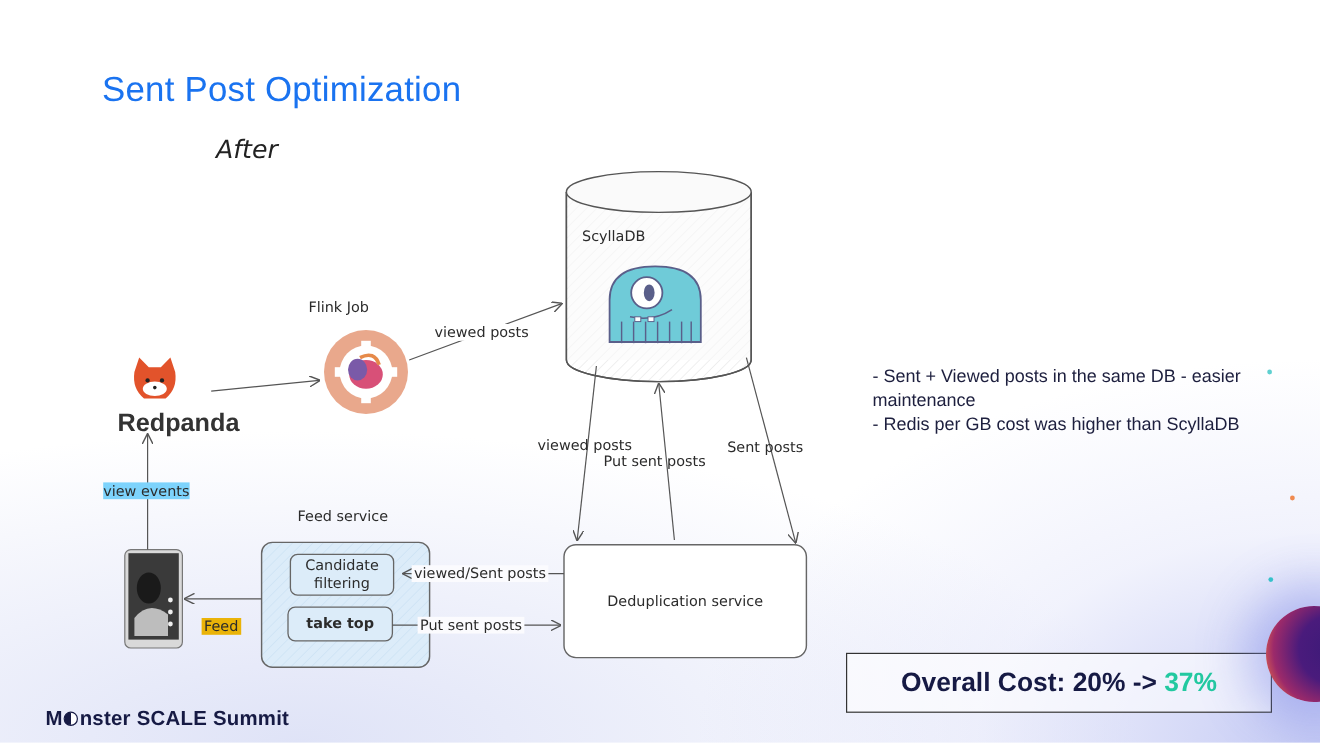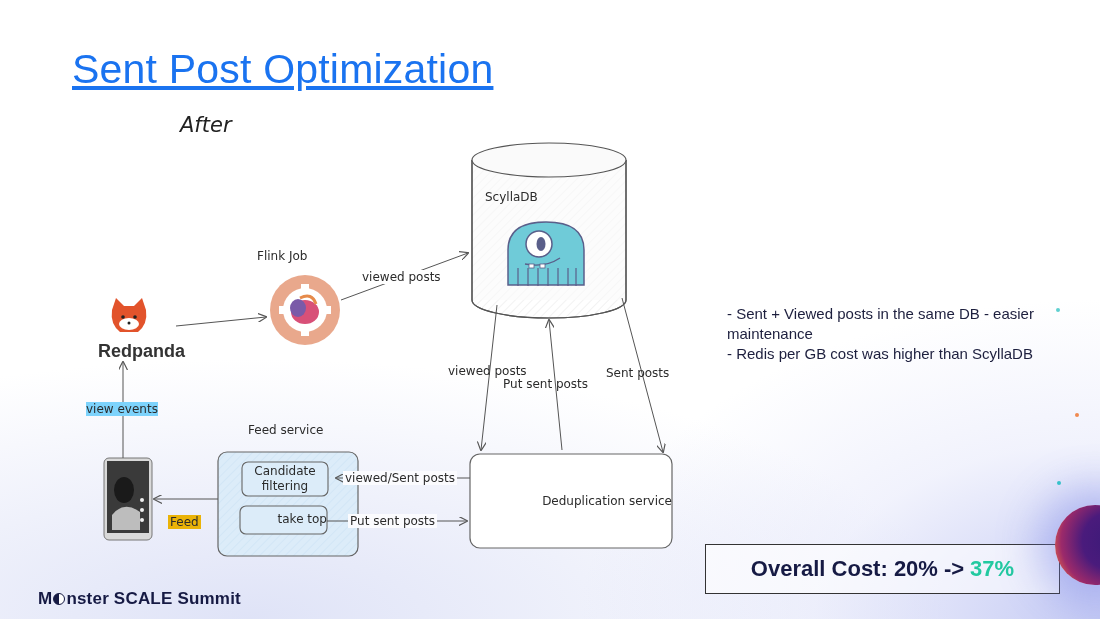--- a/index.html
+++ b/index.html
@@ -8,24 +8,23 @@
     font-family: "Liberation Sans", sans-serif;
     background: #ffffff;
   }
   .bg {
     position:absolute; inset:0;
     background:
       radial-gradient(ellipse 520px 320px at 1100px 619px, rgba(150,160,235,0.55), rgba(200,205,245,0.25) 55%, rgba(255,255,255,0) 100%),
       radial-gradient(ellipse 700px 260px at 250px 619px, rgba(215,220,245,0.8), rgba(255,255,255,0) 100%);
   }
   .title {
-    position:absolute; left:72px; top:46px; margin:0;
-    font-size:41px; font-weight:normal; color:#1a73f0; letter-spacing:0.2px;
+    position:absolute; left:72px; top:46px; margin:13px;
+    font-size:29px; font-weight:normal; color:#1a73f0; letter-spacing:0.2px;
     font-family: "Liberation Sans", sans-serif;
-    text-decoration: underline;
   }
   .hand { font-family: "DejaVu Sans", sans-serif; color:#2b2b2b; }
   .lbl { position:absolute; font-size:12px; white-space:nowrap; }
   .after { position:absolute; left:180px; top:113px; font-size:21px; font-style:italic; color:#222; }
   svg.diagram { position:absolute; left:0; top:0; }
   .notes {
     position:absolute; left:727px; top:304px; width:360px;
     font-size:15px; line-height:20px; color:#1d1f3e;
   }
   .notes div { margin:0; }
@@ -46,21 +45,21 @@
     display:inline-block; width:12px; height:12px; border-radius:50%;
     background:linear-gradient(90deg,#161a44 50%, #ffffff 50%); border:1.5px solid #161a44;
     vertical-align:-1px; margin:0 1px; box-sizing:border-box;
   }
   .dot { position:absolute; width:4px; height:4px; border-radius:50%; }
   .planet {
     position:absolute; left:1055px; top:505px; width:80px; height:80px; border-radius:50%;
     background: radial-gradient(circle at 70% 45%, #3c1a78 0%, #4a1b7c 40%, #9c2a6a 70%, #e86b48 88%, #f5a15a 100%);
     box-shadow: 0 0 40px 18px rgba(120,130,230,0.45);
   }
-  .redpanda-label { position:absolute; left:98px; top:341px; font-size:18px; font-weight:bold; color:#333; font-family:"Liberation Sans", sans-serif; }
+  .redpanda-label { position:absolute; left:98px; top:341px; font-size:21px; font-weight:bold; color:#333; font-family:"Liberation Sans", sans-serif; }
 </style>
 </head>
 <body>
 
 <div class="bg"></div>
 
 <h1 class="title">Sent Post Optimization</h1>
 <div class="after hand">After</div>
 
 <svg class="diagram" width="1100" height="619" viewBox="0 0 1100 619">
@@ -152,22 +151,22 @@
 </svg>
 
 <div class="lbl hand" style="left:485px; top:190px; font-size:12px;">ScyllaDB</div>
 <div class="lbl hand" style="left:257px; top:249px;">Flink Job</div>
 <div class="redpanda-label">Redpanda</div>
 <div class="lbl hand" style="left:248px; top:423px;">Feed service</div>
 <div class="lbl hand" style="left:242px; top:464px; width:86px; text-align:center; line-height:15px;">
   <div>Candidate</div>
   <div>filtering</div>
 </div>
-<div class="lbl hand" style="left:240px; top:512px; width:87px; text-align:right;">take top</div>
-<div class="lbl hand" style="left:470px; top:494px; width:202px; text-align:right;">Deduplication service</div>
+<div class="lbl hand" style="left:240px; top:512px; width:87px; text-align:center;font-weight:bold;">take top</div>
+<div class="lbl hand" style="left:470px; top:494px; width:202px; text-align:center;">Deduplication service</div>
 
 <div class="lbl hand" style="left:362px; top:270px; background:#fff;">viewed posts</div>
 <div class="lbl hand" style="left:448px; top:364px;">viewed posts</div>
 <div class="lbl hand" style="left:503px; top:377px;">Put sent posts</div>
 <div class="lbl hand" style="left:606px; top:366px;">Sent posts</div>
 <div class="lbl hand" style="left:86px; top:402px; background:#7dd3fc;">view events</div>
 <div class="lbl hand" style="left:168px; top:515px; background:#eab308; padding:0 2px;">Feed</div>
 <div class="lbl hand" style="left:343px; top:471px; background:#fbfbfe; padding:0 2px;">viewed/Sent posts</div>
 <div class="lbl hand" style="left:348px; top:514px; background:#fbfbfe; padding:0 2px;">Put sent posts</div>
 

